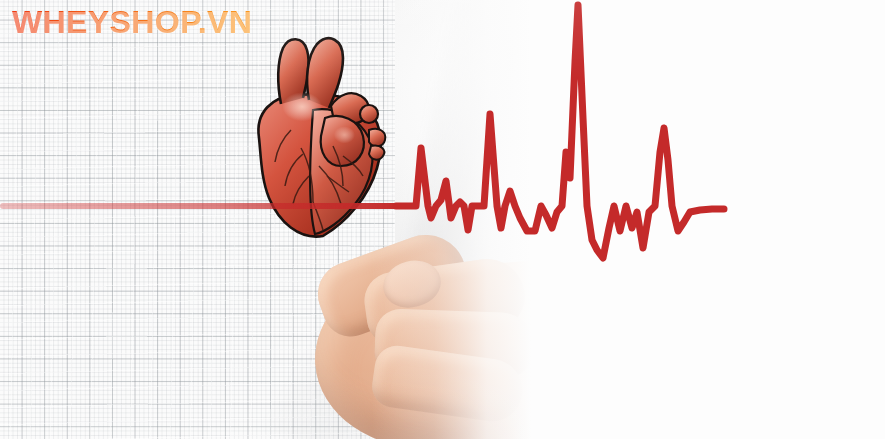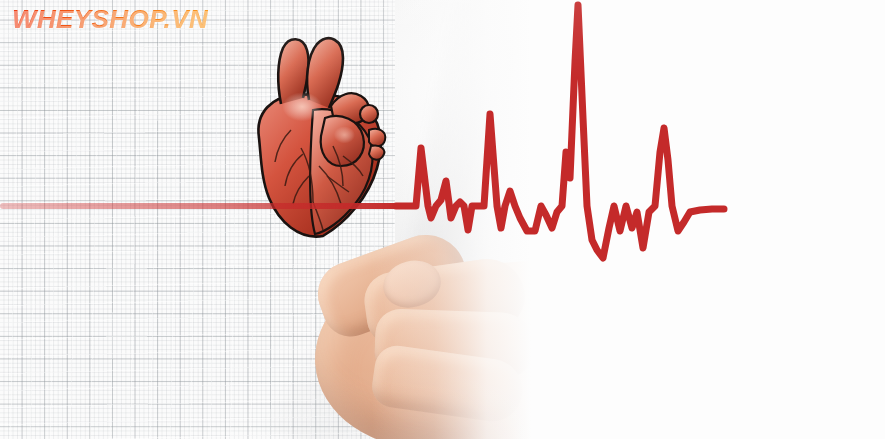--- a/index.html
+++ b/index.html
@@ -180,33 +180,32 @@
       rgba(200,45,45,.60) 55%,
       rgba(196,42,42,.92) 88%,
       rgba(196,42,42,1) 100%);
     border-radius:3px;
     filter:blur(.4px);
   }
 
   
   .logo {
     position:absolute; left:12px; top:4px;
-    font-size:26px;
+    font-size:32px;
     font-weight:bold;
     letter-spacing:.4px;
     font-family:"Liberation Sans", sans-serif;
     background:linear-gradient(100deg, #ef3b14 0%, #f04e12 22%, #f4701a 52%, #f88a1c 78%, #fb9a20 100%);
     -webkit-background-clip:text;
     background-clip:text;
     color:transparent;
     -webkit-text-fill-color:transparent;
     text-shadow:0 1px 0 rgba(255,255,255,.4);
     white-space:nowrap;
     user-select:none;
-    font-style:italic;
   }
 
   
   .unify {
     position:absolute; inset:0;
     background:linear-gradient(to bottom, rgba(255,255,255,.10) 0%, rgba(255,255,255,0) 18%, rgba(255,255,255,0) 84%, rgba(255,255,255,.12) 100%);
     pointer-events:none;
   }
 </style>
 </head>

